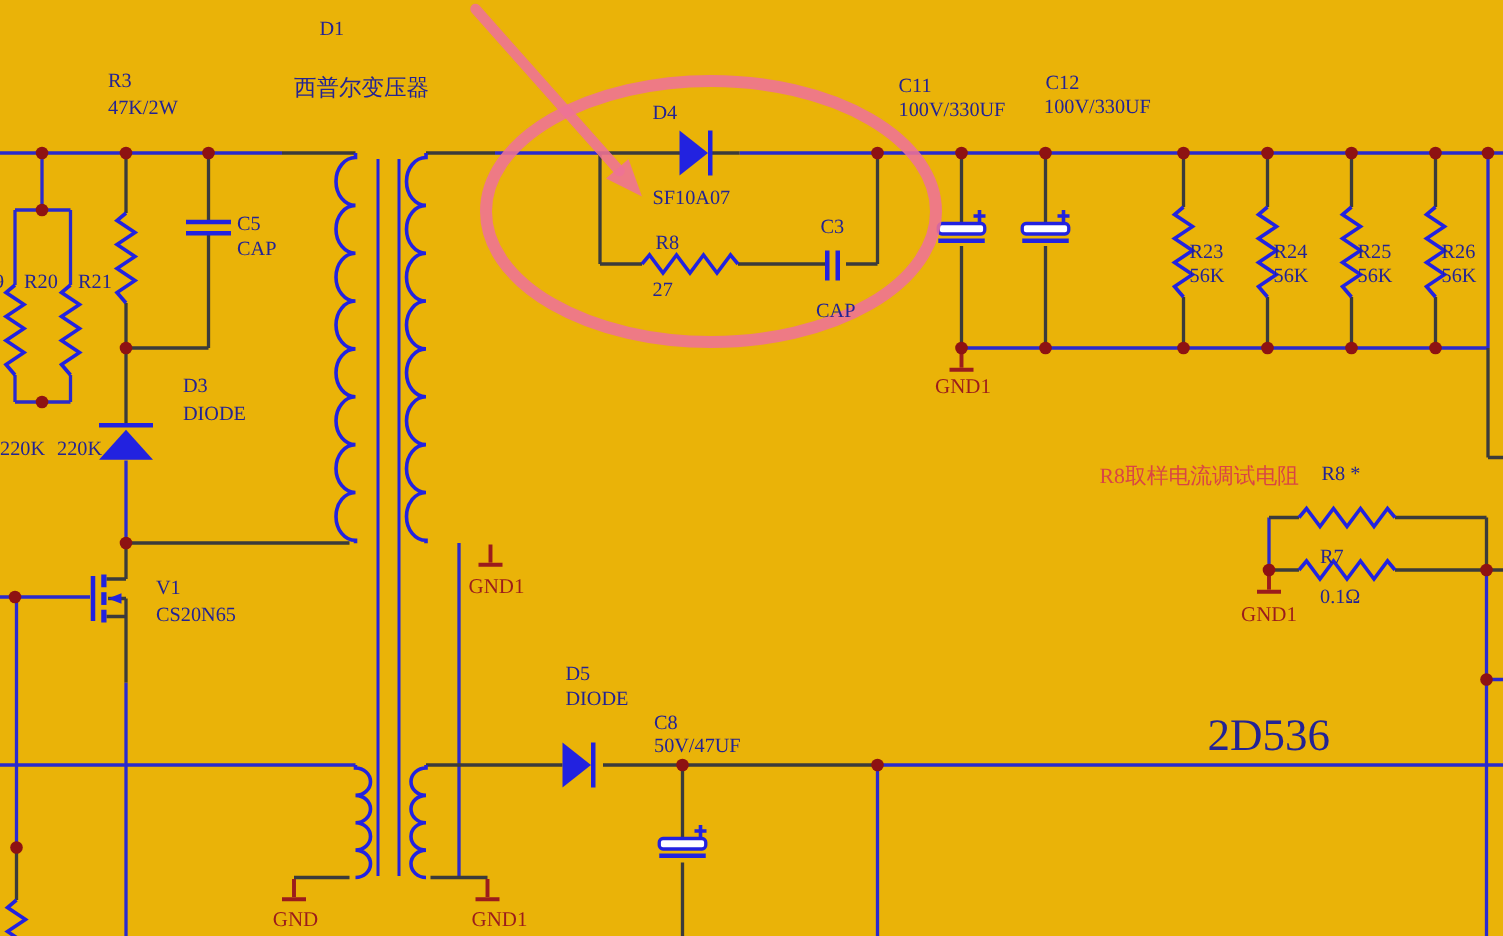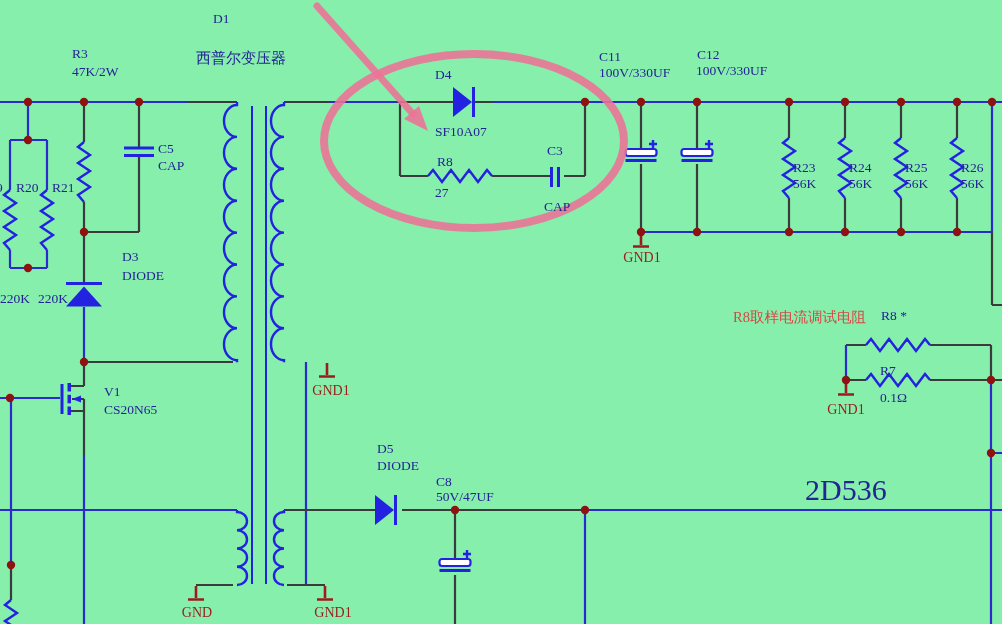--- a/index.html
+++ b/index.html
@@ -1,16 +1,16 @@
 <!DOCTYPE html>
 <html style="--wire: #2a2acd; --comp: #2222e0; --dark: #3b3b3b; --junction: #8e1212; --ground: #9b1c1c; --navy: #232394; --note: #d94545; --highlight: #ee7296;"><head>
 <meta charset="utf-8">
 <style>
   html,body{margin:0;padding:0;background:#ffffff;}
-  .stage{position:relative;width:1002px;height:624px;background:#86efac;overflow:hidden;
+  .stage{position:relative;width:1002px;height:624px;background:#eab308;overflow:hidden;
          font-family:"Liberation Serif", serif;}
   svg{display:block;}
   .w-blue{stroke:var(--wire,#2a2acD);stroke-width:2.2;fill:none;}
   .w-core{stroke:var(--comp,#2222e0);stroke-width:2;fill:none;}
   .w-dark{stroke:var(--dark,#3b3b3b);stroke-width:2.2;fill:none;}
   .comp{stroke:var(--comp,#2222e0);stroke-width:2.4;fill:none;}
   .comp-fill{fill:var(--comp,#2222e0);stroke:none;}
   .cap-body{stroke:var(--comp,#2222e0);stroke-width:2.2;fill:#ffffff;}
   .thick{stroke-width:3;}
   .dot{fill:var(--junction,#8e1212);stroke:none;}

